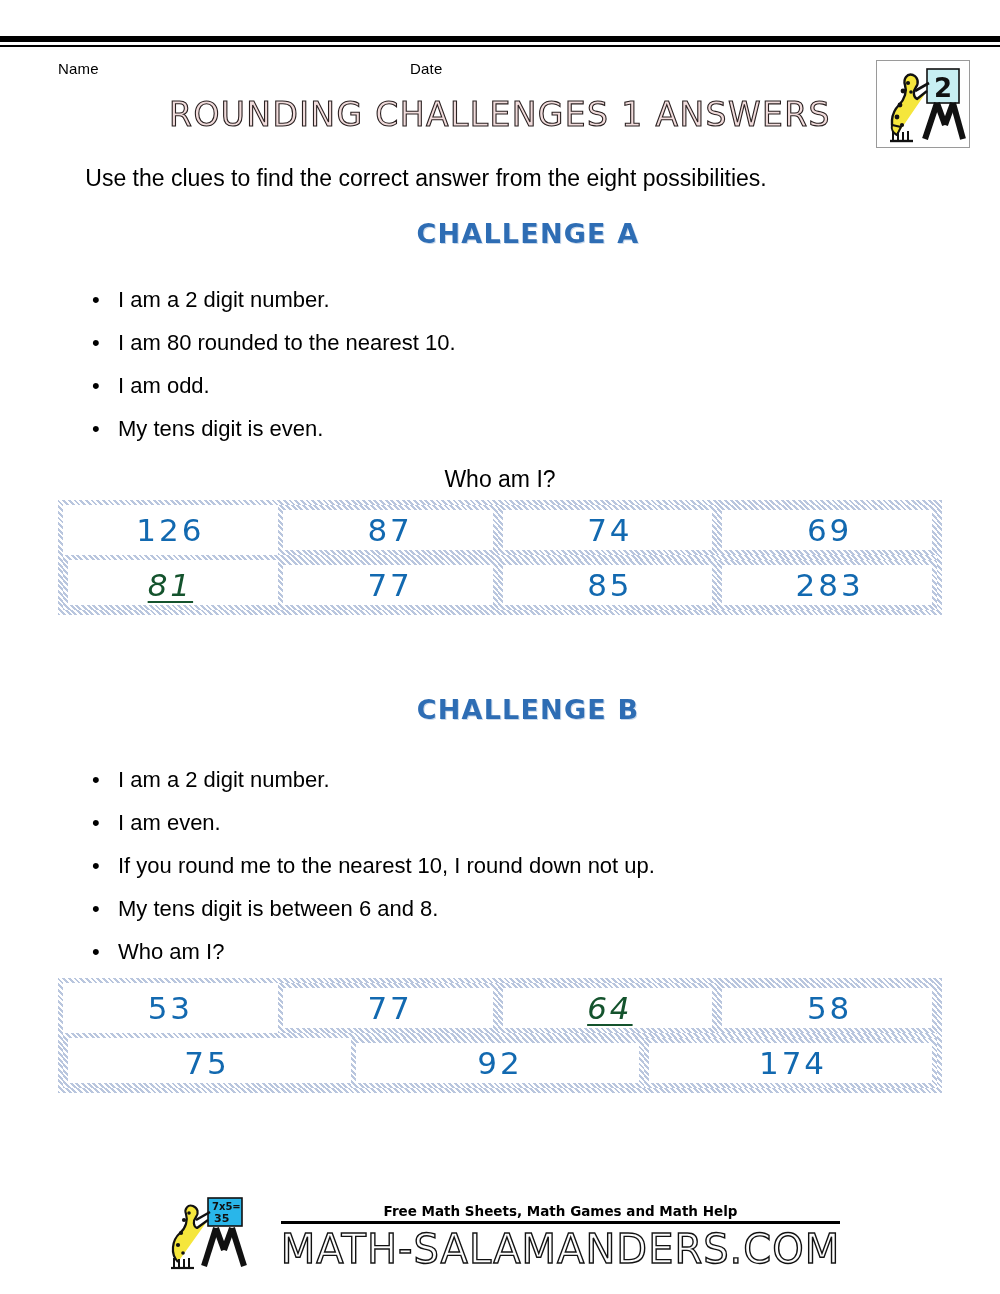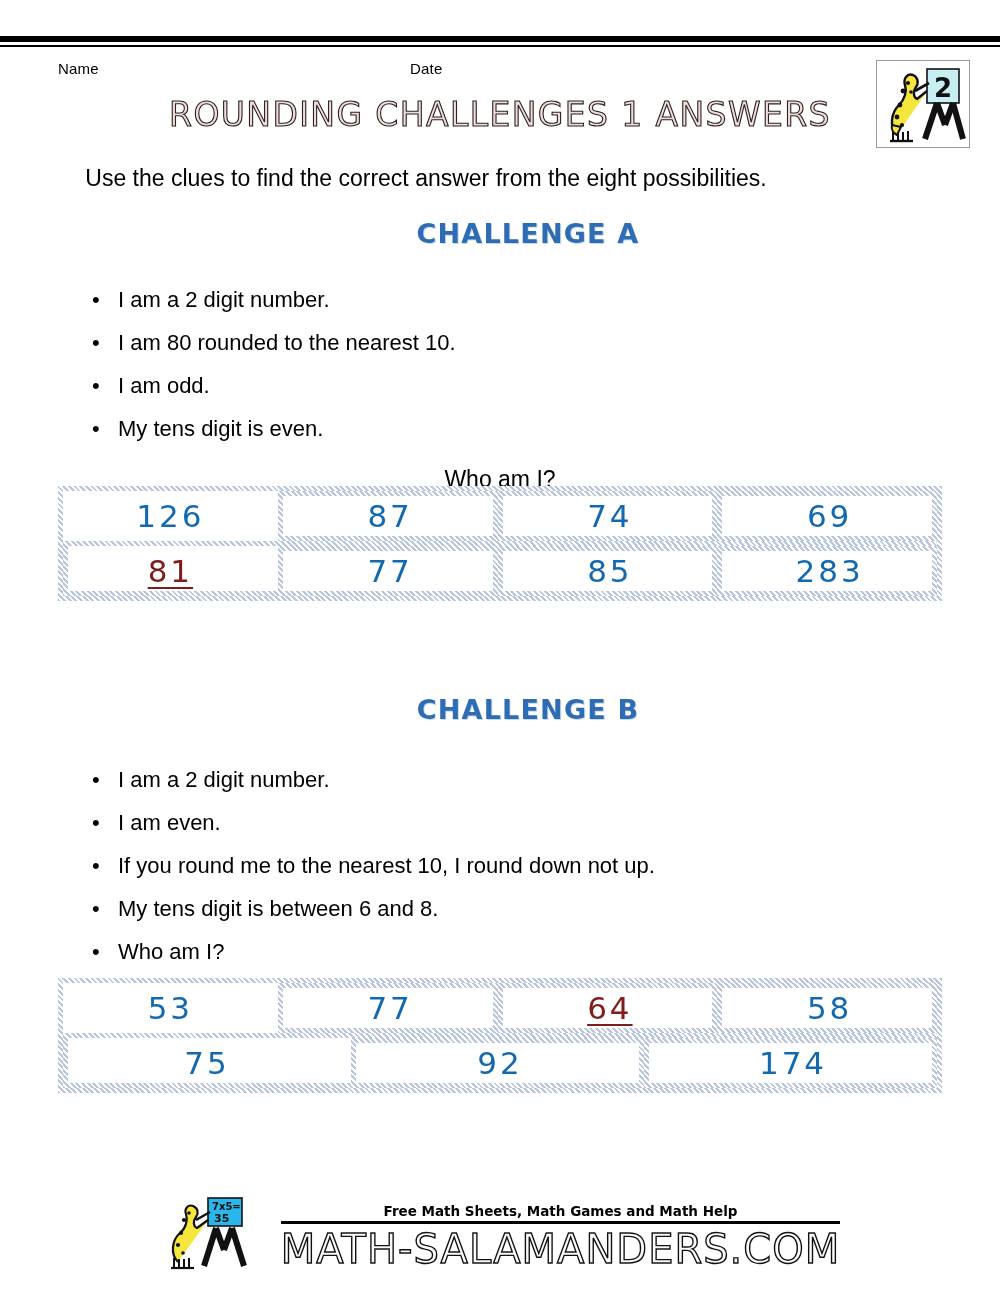--- a/index.html
+++ b/index.html
@@ -139,21 +139,21 @@
     box-sizing: border-box;
     display: flex;
     flex-direction: column;
     border: 5px solid;
     border-image: repeating-linear-gradient(
         45deg,
         #b9c6de 0px, #b9c6de 2px,
         #ffffff 2px, #ffffff 4px) 5 / 5px round;
     background: #ffffff;
   }
-  #grid-a { top: 486px; }
+  #grid-a { top: 500px; }
   #grid-b { top: 978px; }
 
   .grid-row {
     display: flex;
     height: 50px;
   }
   .grid-row + .grid-row {
     border-top: 5px solid;
     border-image: repeating-linear-gradient(
         45deg,
@@ -172,24 +172,25 @@
     box-sizing: border-box;
   }
   .grid-cell + .grid-cell {
     border-left: 5px solid;
     border-image: repeating-linear-gradient(
         45deg,
         #b9c6de 0px, #b9c6de 2px,
         #ffffff 2px, #ffffff 4px) 5 / 5px round;
   }
   .grid-cell.answer {
-    color: #7f1d1d;
+    color: #14532d;
     text-decoration: underline;
     text-underline-offset: 5px;
     text-decoration-thickness: 2px;
+    font-style: italic;
   }
 
   
   .footer {
     position: absolute;
     left: 0; top: 1196px;
     width: 1000px;
     display: flex;
     justify-content: center;
     align-items: flex-end;

